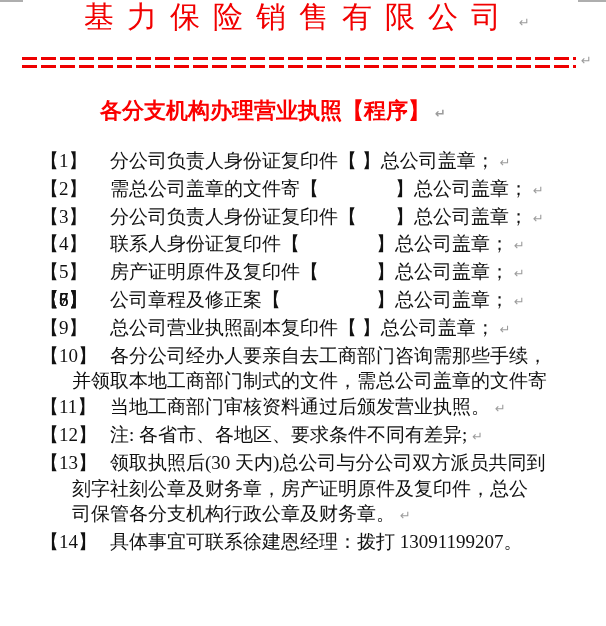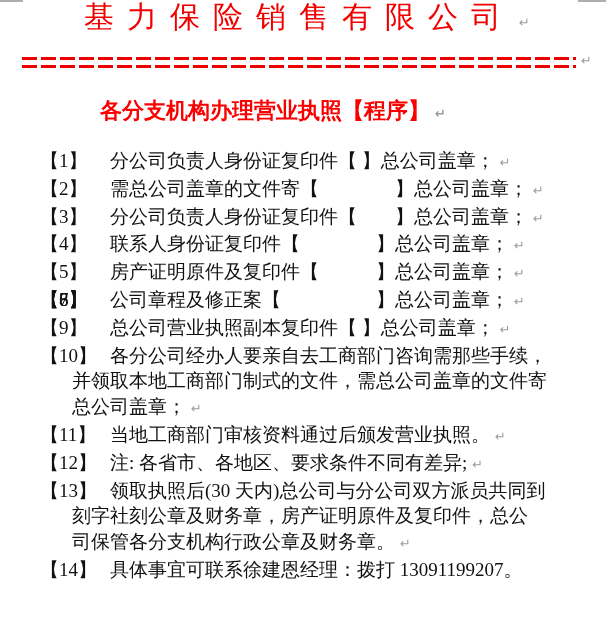--- a/index.html
+++ b/index.html
@@ -136,21 +136,20 @@
 
   <div class="item">
     <span class="num">【9】</span>
     <div class="line first"><span>总公司营业执照副本复印件【 】总公司盖章；</span><span class="pmark">↵</span></div>
   </div>
 
   <div class="item">
     <span class="num">【10】</span>
     <div class="line first"><span>各分公司经办人要亲自去工商部门咨询需那些手续，</span></div>
     <div class="line"><span>并领取本地工商部门制式的文件，需总公司盖章的文件寄</span></div>
-    <div class="line"><span>总公司盖章；</span><span class="pmark">↵</span></div>
   </div>
 
   <div class="item">
     <span class="num">【11】</span>
     <div class="line first"><span>当地工商部门审核资料通过后颁发营业执照。</span><span class="pmark">↵</span></div>
   </div>
 
   <div class="item">
     <span class="num">【12】</span>
     <div class="line first"><span>注: 各省市、各地区、要求条件不同有差异;</span><span class="pmark">↵</span></div>

